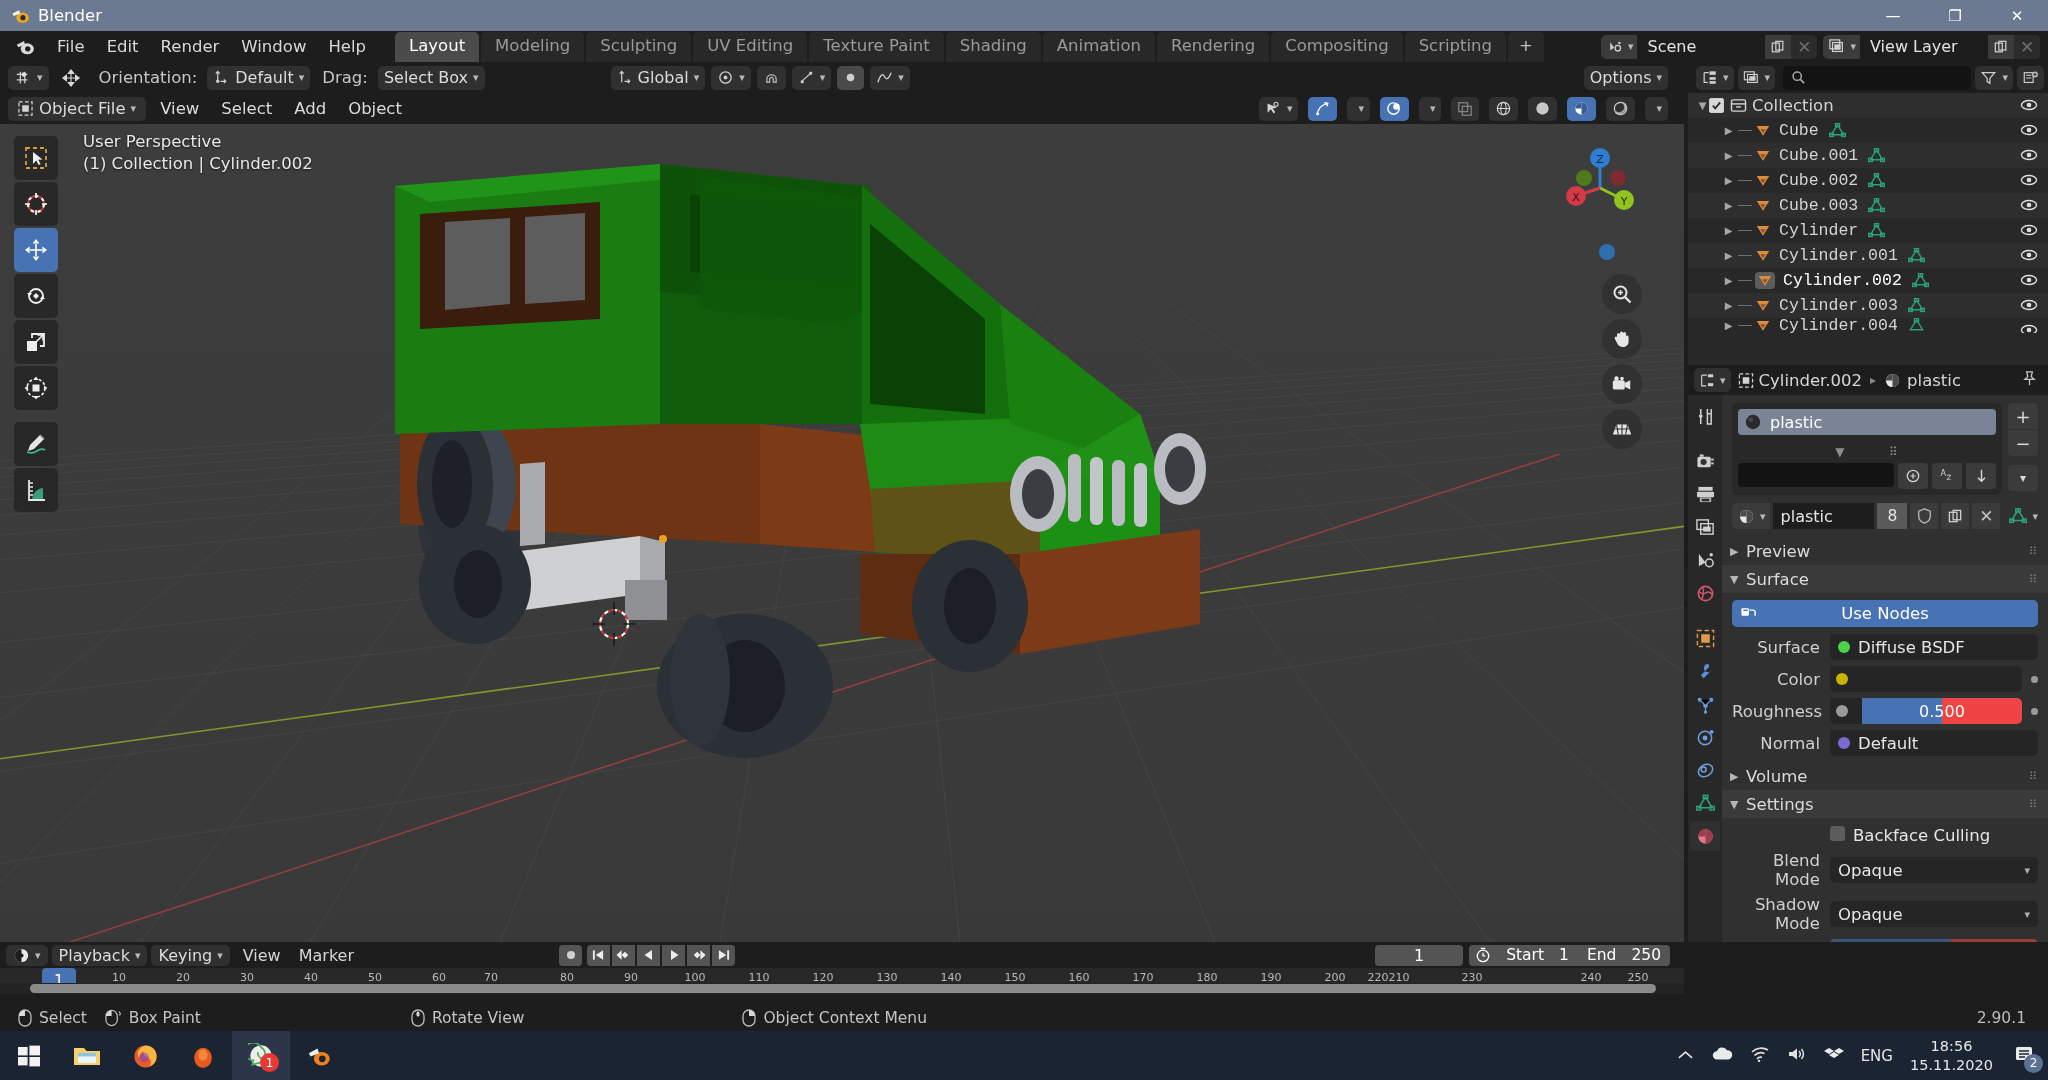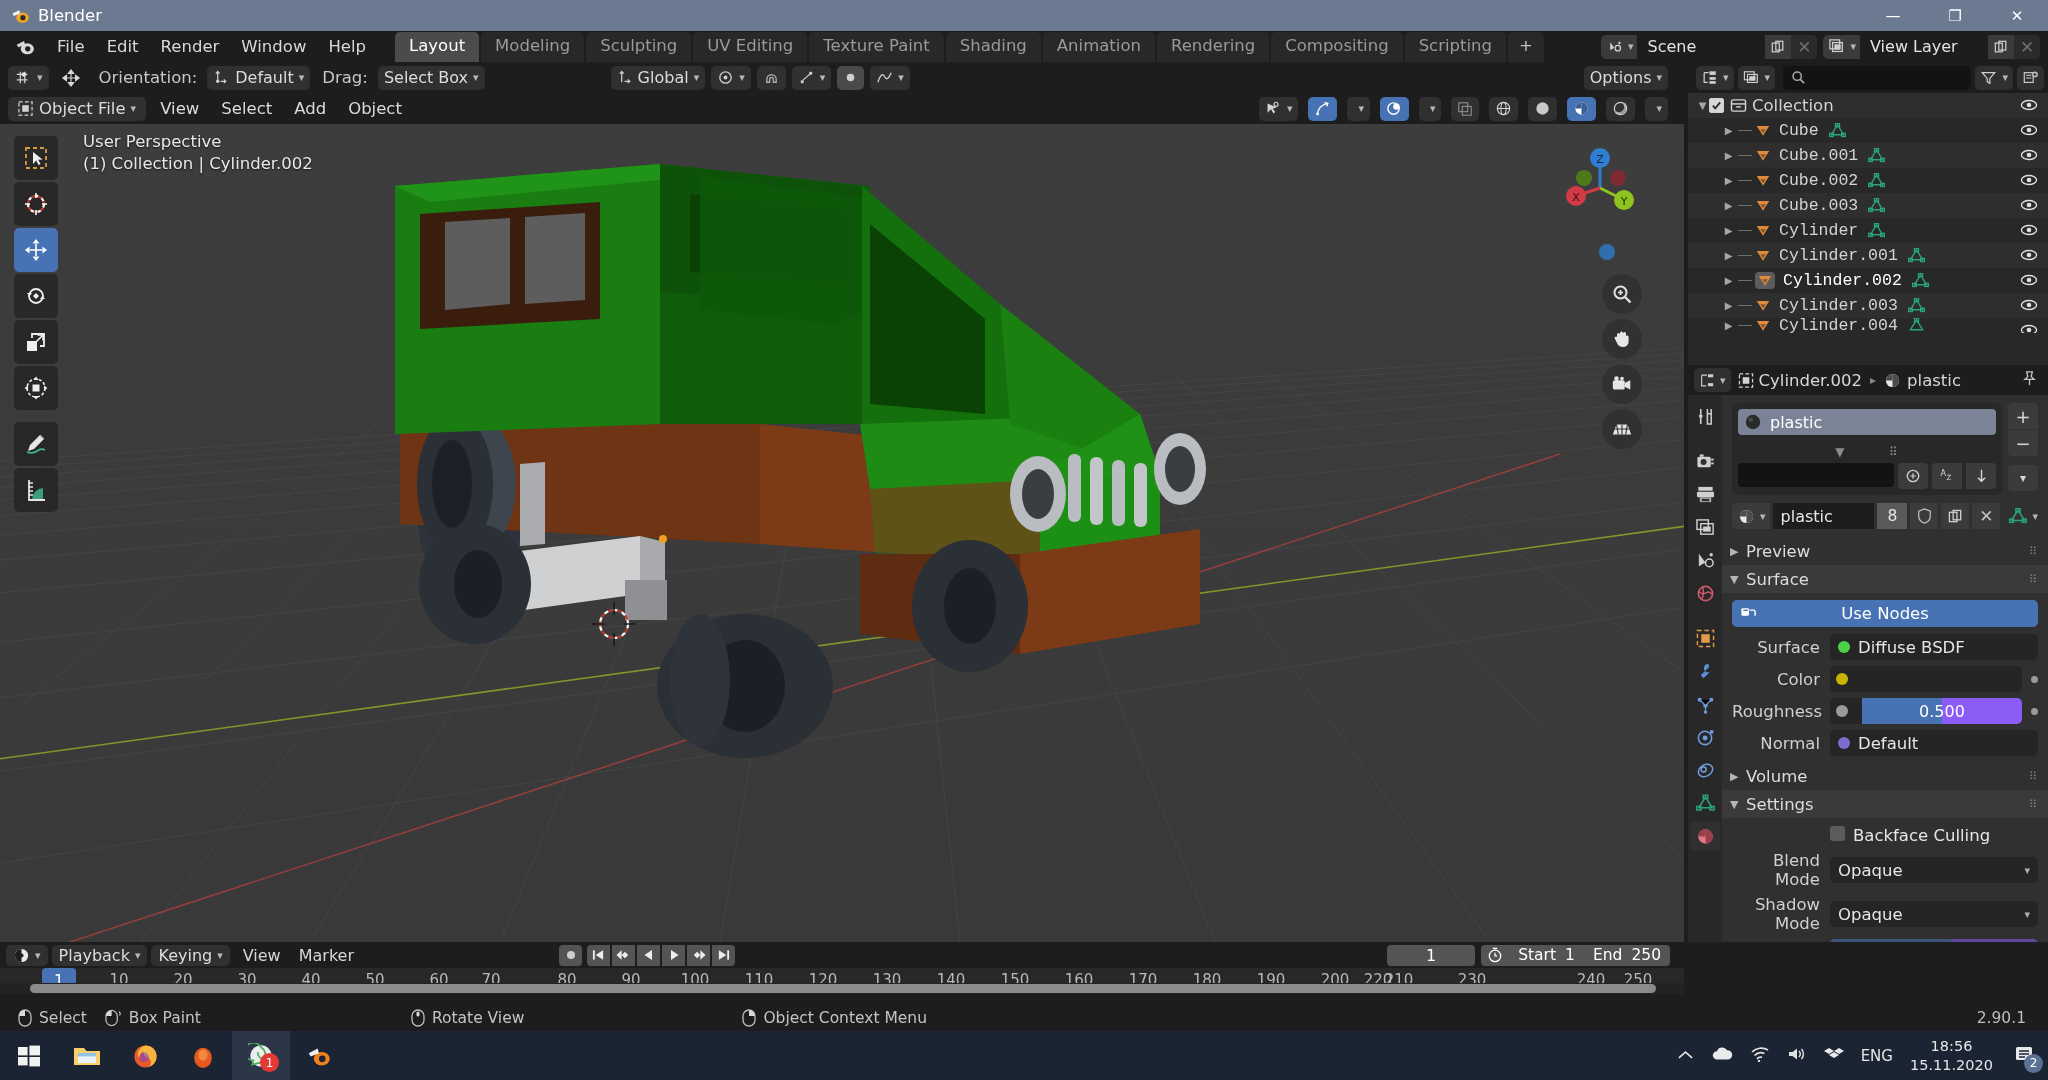--- a/index.html
+++ b/index.html
@@ -137,21 +137,21 @@
     display:flex; align-items:center; justify-content:center; color:#fff; font-size:16.5px;
     position:relative; }
   .usenodes .nico{ position:absolute; left:8px; }
 
   .prow{ display:flex; align-items:center; margin:0 10px 6px 10px; font-size:16.5px; }
   .prow .plab{ width:98px; text-align:right; color:#d0d0d0; padding-right:10px; }
   .pfield{ flex:1; height:26px; background:#252525; border-radius:5px; display:flex;
     align-items:center; padding-left:6px; color:#e4e4e4; position:relative; overflow:hidden; }
   .dot{ width:12px; height:12px; border-radius:50%; margin-right:8px; flex:0 0 auto; }
   .anim-dot{ width:7px; height:7px; border-radius:50%; background:#9a9a9a; margin-left:9px; }
-  .slider{ position:absolute; left:32px; right:0; top:0; bottom:0; background:#8b5cf6; }
+  .slider{ position:absolute; left:32px; right:0; top:0; bottom:0; background:#ef4444; }
   .slider .fill{ position:absolute; left:0; top:0; bottom:0; background:#4772b3; }
   .slider .val{ position:absolute; inset:0; display:flex; align-items:center;
     justify-content:center; font-size:16px; color:#fff; }
   .cbox{ width:15px; height:15px; background:#5c5c5c; border-radius:3px; margin-right:8px;}
   .selrow{ display:flex; align-items:center; margin:0 10px 6px 10px; font-size:16.5px;}
   .selrow .plab{ width:98px; text-align:right; padding-right:10px; color:#d0d0d0;}
   .selbox{ flex:1; height:26px; background:#252525; border-radius:5px; display:flex;
     align-items:center; padding:0 8px; }
   .selbox .cv{ margin-left:auto; font-size:11px; color:#b0b0b0;}
 
@@ -165,23 +165,23 @@
     align-items:center; padding:0 7px; margin-right:4px; font-size:16px; color:#dcdcdc;}
   .transport{ display:flex; align-items:center; gap:2px; }
   .tbtn{ width:23px; height:21px; background:#545454; display:flex; align-items:center;
     justify-content:center; color:#e8e8e8; font-size:12px; }
   .tbtn.rec{ background:#545454; border-radius:4px; margin-right:5px;}
   .frm-field{ background:#545454; border-radius:4px; height:21px; min-width:88px;
     display:flex; align-items:center; justify-content:center; font-size:16px; color:#fff; }
   .range{ display:flex; align-items:center; background:#545454; border-radius:4px;
     height:21px; margin-left:6px; }
   .range .seg{ padding:0 9px; font-size:15.5px; color:#fff; display:flex;
-    align-items:center; gap:9px;}
+    align-items:center; gap:15px;}
   #tl-ruler{ position:relative; height:26px; background:#282828; }
-  .tick{ position:absolute; top:3px; font-size:15px; color:#b9b9b9;
+  .tick{ position:absolute; top:3px; font-size:11px; color:#b9b9b9;
     transform:translateX(-50%); }
   #playhead{ position:absolute; top:0; height:26px; background:#4772b3;
     border-radius:4px; display:flex; align-items:center; justify-content:center;
     color:#fff; font-size:15.5px; width:34px; }
   #tl-scroll{ position:absolute; left:0; bottom:0; width:1684px; height:11px;
     background:#232323; }
   #tl-scroll .bar{ position:absolute; left:30px; right:28px; top:1px; height:9px;
     background:#8b8b8b; border-radius:5px; }
 
   

